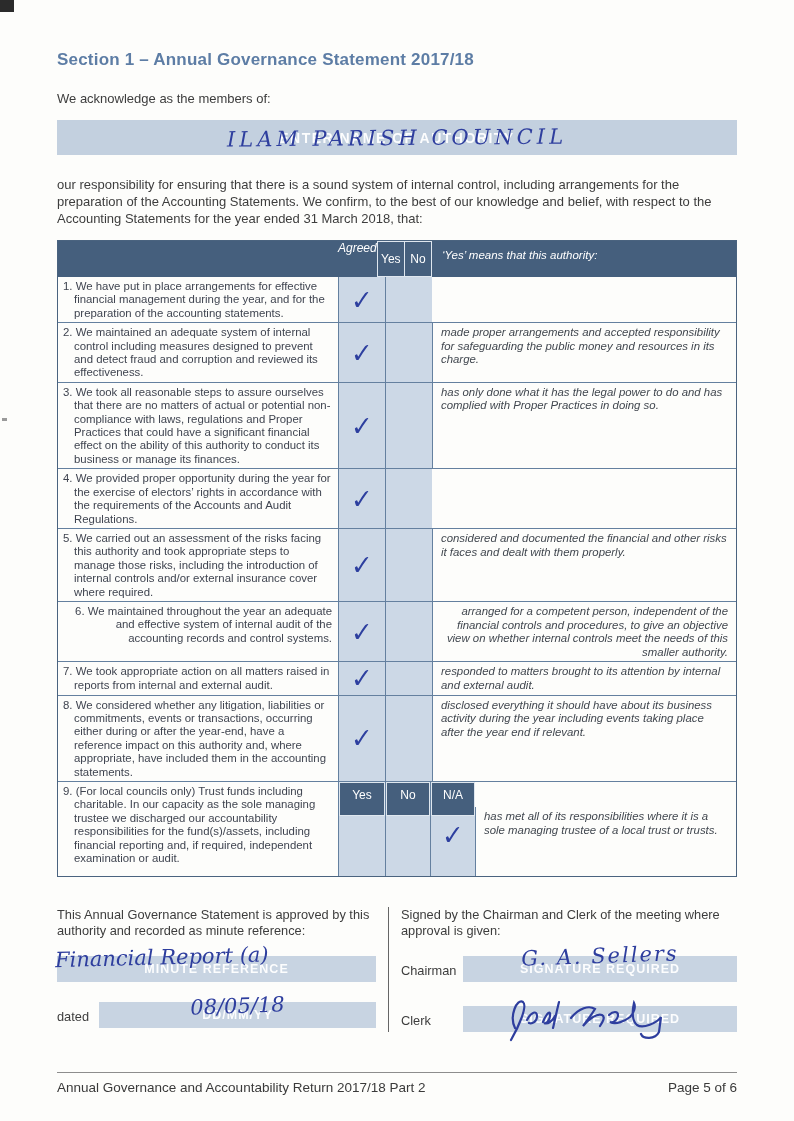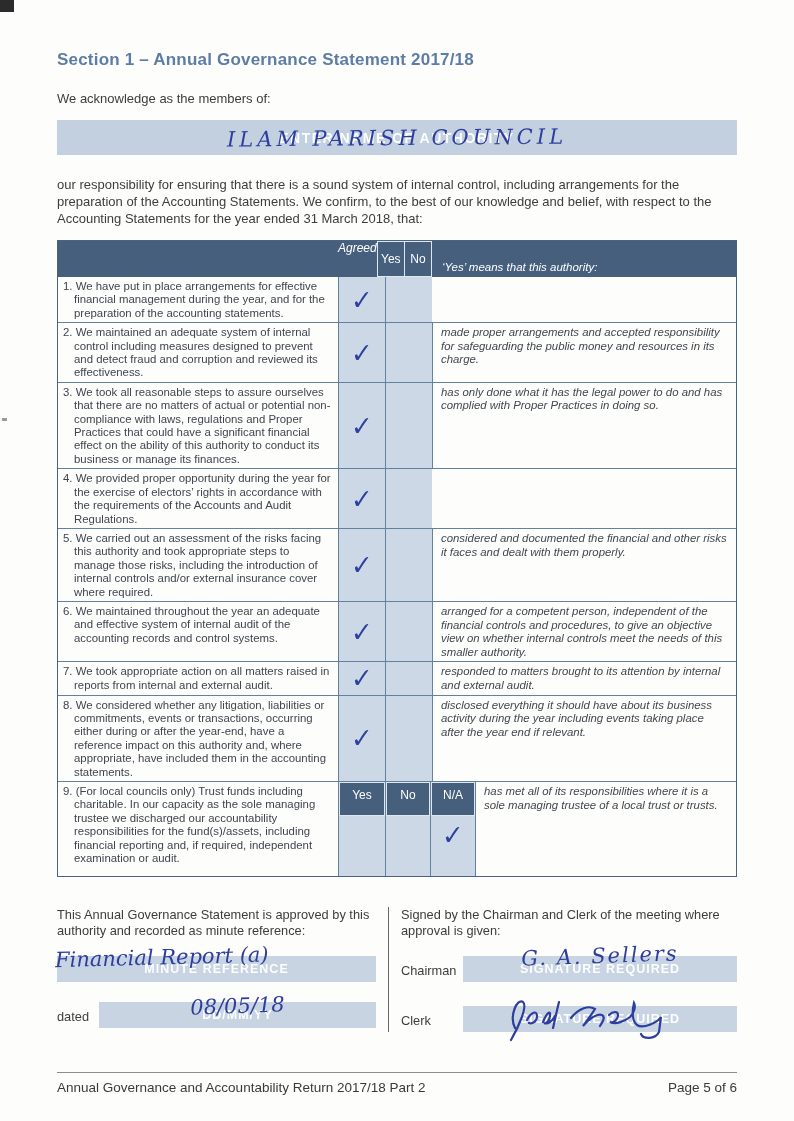--- a/index.html
+++ b/index.html
@@ -23,40 +23,40 @@
 
   
   .gov-table{margin-top:13px;border:1px solid #4a637f;}
   .t-header{display:flex;background:#455f7d;height:36px;color:#fff;}
   .h-stmt{width:280px;}
   .h-agreed{width:94px;display:flex;flex-direction:row;}
   .agreed-label{height:14px;text-align:center;font-style:italic;font-size:12px;line-height:15px;}
   .yn-boxes{flex:1;display:flex;}
   .yn-box{flex:1;border:1px solid #dfe7ef;display:flex;align-items:center;justify-content:center;font-size:12px;}
   .yn-box + .yn-box{border-left:none;}
-  .h-means{flex:1;font-style:italic;font-size:11.5px;display:flex;align-items:flex-end;padding:0 0 4px 10px;}
+  .h-means{flex:1;font-style:italic;font-size:11.5px;display:flex;align-items:flex-end;padding:0 0 16px 10px;}
 
   .t-row{display:flex;border-top:1px solid #64809f;}
   .c-stmt{width:280px;padding:3px 6px 2px 5px;box-sizing:border-box;font-size:11.4px;line-height:13.4px;color:#3f4450;}
   .c-stmt .hang{display:block;padding-left:11px;text-indent:-11px;}
   .c-yes,.c-no{width:47px;background:#ccd8e6;border-left:1px solid #64809f;box-sizing:border-box;
                display:flex;align-items:center;justify-content:center;}
   .c-means{flex:1;border-left:1px solid #64809f;padding:3px 8px 2px 8px;box-sizing:border-box;
            font-style:italic;font-size:11.4px;line-height:13.6px;color:#41474f;}
   .tick{font-family:"DejaVu Sans",sans-serif;font-size:26px;color:#2d3f9f;transform:rotate(-6deg) skewX(-6deg);line-height:1;}
 
   
   .row9{display:flex;border-top:1px solid #64809f;min-height:94px;}
   .r9-col{width:47px;display:flex;flex-direction:column;border-left:1px solid #64809f;box-sizing:border-box;}
   .r9-col.narrow{width:45px;}
   .r9-head{height:34px;background:#455f7d;color:#fff;font-size:12px;display:flex;justify-content:center;
            padding-top:5px;box-sizing:border-box;border:1px solid #dfe7ef;}
   .r9-body{flex:1;background:#ccd8e6;display:flex;align-items:flex-start;justify-content:center;padding-top:6px;}
   .r9-means{flex:1;border-left:1px solid #64809f;padding:3px 8px;box-sizing:border-box;
-            font-style:italic;font-size:11.4px;line-height:13.6px;color:#41474f;}
+            font-style:italic;font-size:11.4px;line-height:13.6px;color:#41474f;margin-top:25px;}
 
   
   .approval{display:flex;margin-top:30px;}
   .app-left{width:331px;padding-right:12px;box-sizing:border-box;}
   .app-right{flex:1;border-left:1px solid #666;padding-left:12px;}
   .app-text{font-size:12.8px;line-height:16.5px;}
   .bar{position:relative;height:26px;background:#c8d4e2;}
   .bar .field-ph{font-size:12.5px;letter-spacing:1px;}
   .minute-bar{margin-top:16px;}
   .minute-hw{position:absolute;left:-2px;top:-12px;width:100%;font-size:21px;white-space:nowrap;transform:rotate(-1.5deg);}
@@ -148,21 +148,21 @@
           <div class="t-row" style="min-height: 53px;">
     <div class="c-stmt">
       <span class="hang"><span>5.</span> <span>We carried out an assessment of the risks facing this authority and took appropriate steps to manage those risks, including the introduction of internal controls and/or external insurance cover where required.</span></span>
     </div>
     <div class="c-yes">
               <span class="tick">✓</span>
             </div>
     <div class="c-no"></div>
     <div class="c-means">considered and documented the financial and other risks it faces and dealt with them properly.</div>
   </div>
-          <div class="t-row" style="min-height: 41px;">
+          <div class="t-row" style="min-height: 41px; text-align: right;">
     <div class="c-stmt">
       <span class="hang"><span>6.</span> <span>We maintained throughout the year an adequate and effective system of internal audit of the accounting records and control systems.</span></span>
     </div>
     <div class="c-yes">
               <span class="tick">✓</span>
             </div>
     <div class="c-no"></div>
     <div class="c-means">arranged for a competent person, independent of the financial controls and procedures, to give an objective view on whether internal controls meet the needs of this smaller authority.</div>
   </div>
           <div class="t-row" style="min-height: 31px;">

